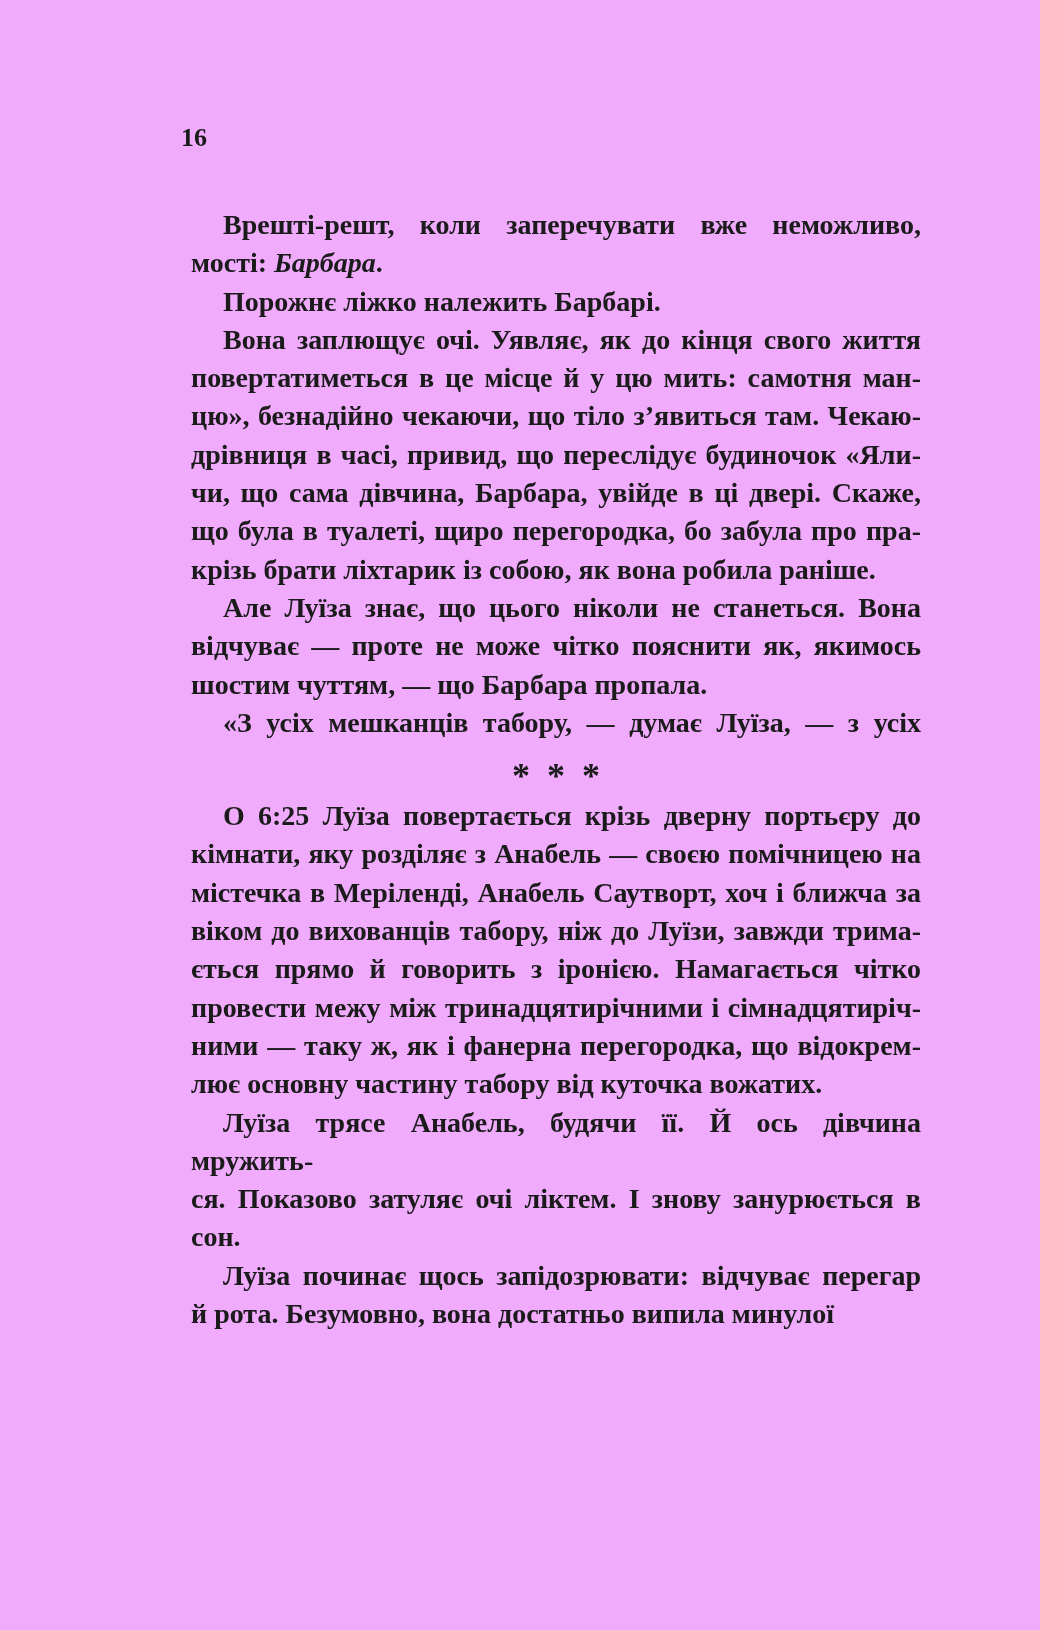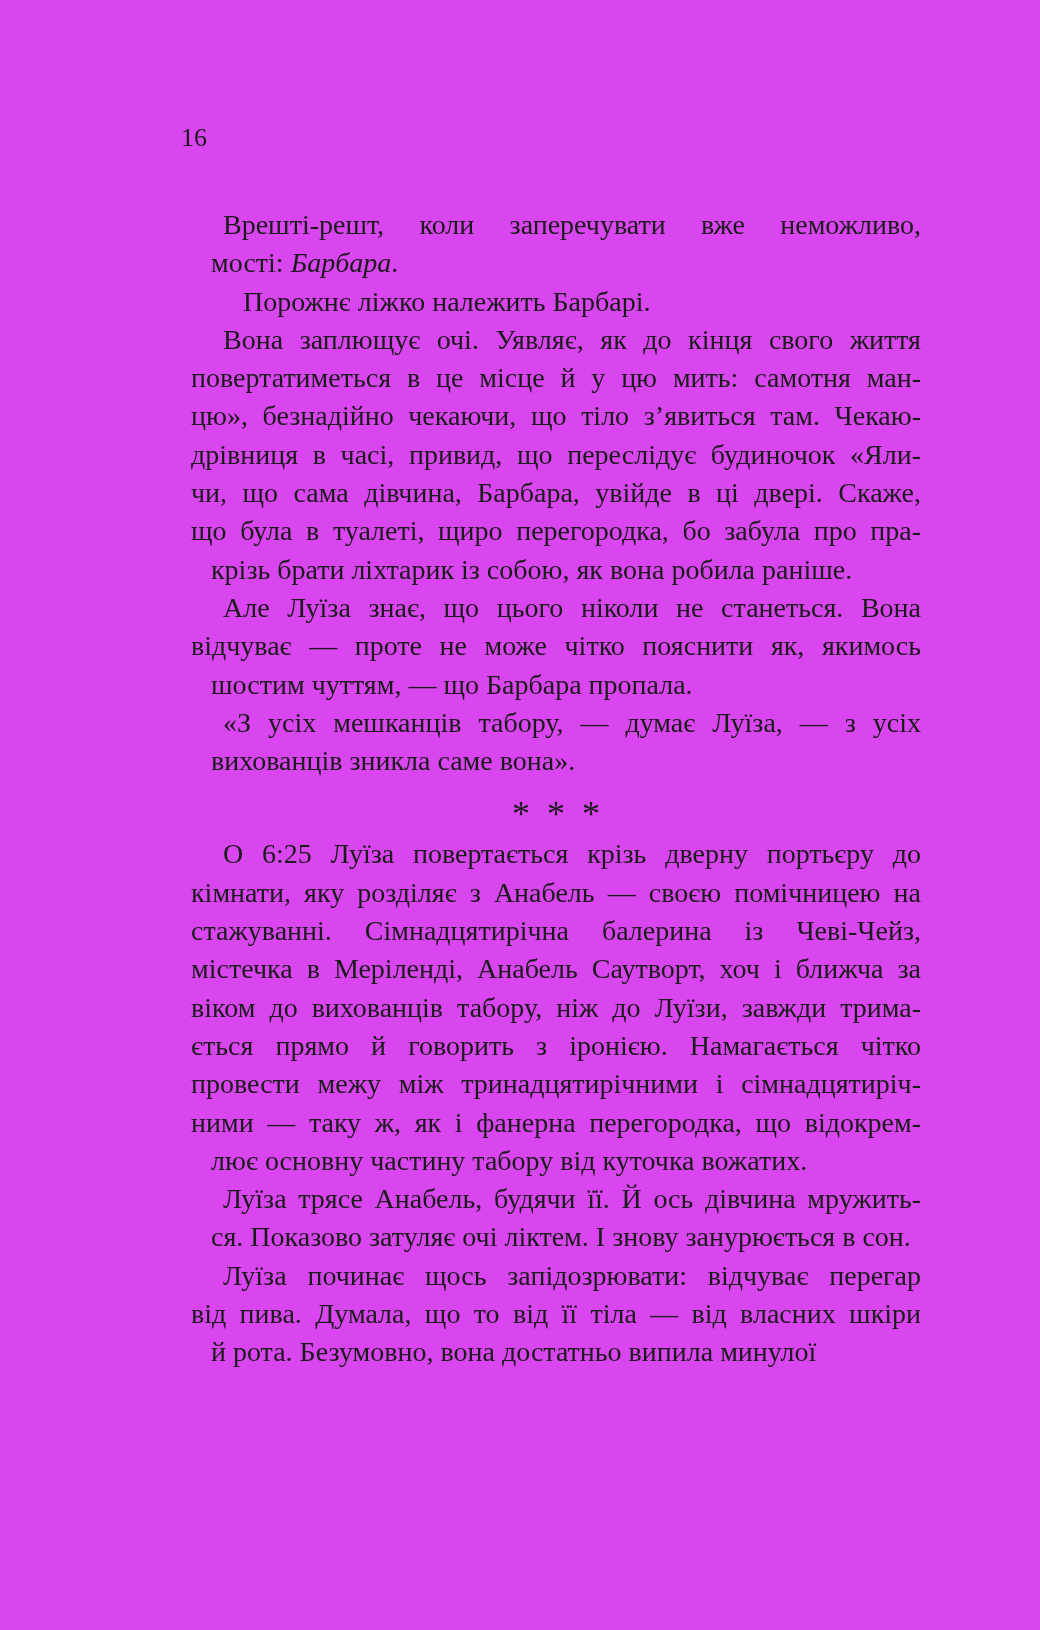--- a/index.html
+++ b/index.html
@@ -11,21 +11,22 @@
     height: 1630px;
     position: relative;
     background: #ffffff;
     font-family: "Liberation Serif", "DejaVu Serif", serif;
     color: #1b1b1b;
     overflow: hidden;
   }
   .page {
     position: absolute;
     inset: 0;
-    background: #d946ef;
+    background: #f0abfc;
+    font-weight: bold;
   }
   .page-number {
     position: absolute;
     left: 181px;
     top: 122px;
     font-size: 26px;
     line-height: 32px;
     color: #1b1b1b;
   }
   .text-block {
@@ -40,21 +41,20 @@
   .line {
     text-align: justify;
     text-align-last: justify;
     white-space: normal;
   }
   .line.para-first {
     text-indent: 32px;
   }
   .line.para-last {
     text-align-last: left;
-    margin-left: 20px;
   }
   .it {
     font-style: italic;
   }
   .sep-line {
     height: 55px;
     box-sizing: border-box;
     display: flex;
     align-items: center;
     justify-content: center;
@@ -77,30 +77,27 @@
       <div class="line"><span>повертатиметься в це місце й у цю мить: самотня ман-</span></div>
       <div class="line"><span>цю», безнадійно чекаючи, що тіло з’явиться там. Чекаю-</span></div>
       <div class="line"><span>дрівниця в часі, привид, що переслідує будиночок «Яли-</span></div>
       <div class="line"><span>чи, що сама дівчина, Барбара, увійде в ці двері. Скаже,</span></div>
       <div class="line"><span>що була в туалеті, щиро перегородка, бо забула про пра-</span></div>
       <div class="line para-last"><span>крізь брати ліхтарик із собою, як вона робила раніше.</span></div>
       <div class="line para-first"><span>Але Луїза знає, що цього ніколи не станеться. Вона</span></div>
       <div class="line"><span>відчуває — проте не може чітко пояснити як, якимось</span></div>
       <div class="line para-last"><span>шостим чуттям, — що Барбара пропала.</span></div>
       <div class="line para-first"><span>«З усіх мешканців табору, — думає Луїза, — з усіх</span></div>
-      <div class="line para-last"><span>вихованців зникла саме вона».</span></div>
       <div class="sep-line">* * *</div>
       <div class="line para-first"><span>О 6:25 Луїза повертається крізь дверну портьєру до</span></div>
       <div class="line"><span>кімнати, яку розділяє з Анабель — своєю помічницею на</span></div>
-      <div class="line"><span>стажуванні. Сімнадцятирічна балерина із Чеві-Чейз,</span></div>
       <div class="line"><span>містечка в Меріленді, Анабель Саутворт, хоч і ближча за</span></div>
       <div class="line"><span>віком до вихованців табору, ніж до Луїзи, завжди трима-</span></div>
       <div class="line"><span>ється прямо й говорить з іронією. Намагається чітко</span></div>
       <div class="line"><span>провести межу між тринадцятирічними і сімнадцятиріч-</span></div>
       <div class="line"><span>ними — таку ж, як і фанерна перегородка, що відокрем-</span></div>
       <div class="line para-last"><span>лює основну частину табору від куточка вожатих.</span></div>
       <div class="line para-first"><span>Луїза трясе Анабель, будячи її. Й ось дівчина мружить-</span></div>
       <div class="line para-last"><span>ся. Показово затуляє очі ліктем. І знову занурюється в сон.</span></div>
       <div class="line para-first"><span>Луїза починає щось запідозрювати: відчуває перегар</span></div>
-      <div class="line"><span>від пива. Думала, що то від її тіла — від власних шкіри</span></div>
       <div class="line para-last"><span>й рота. Безумовно, вона достатньо випила минулої</span></div>
     </div>
 </div>
 
 </body></html>

